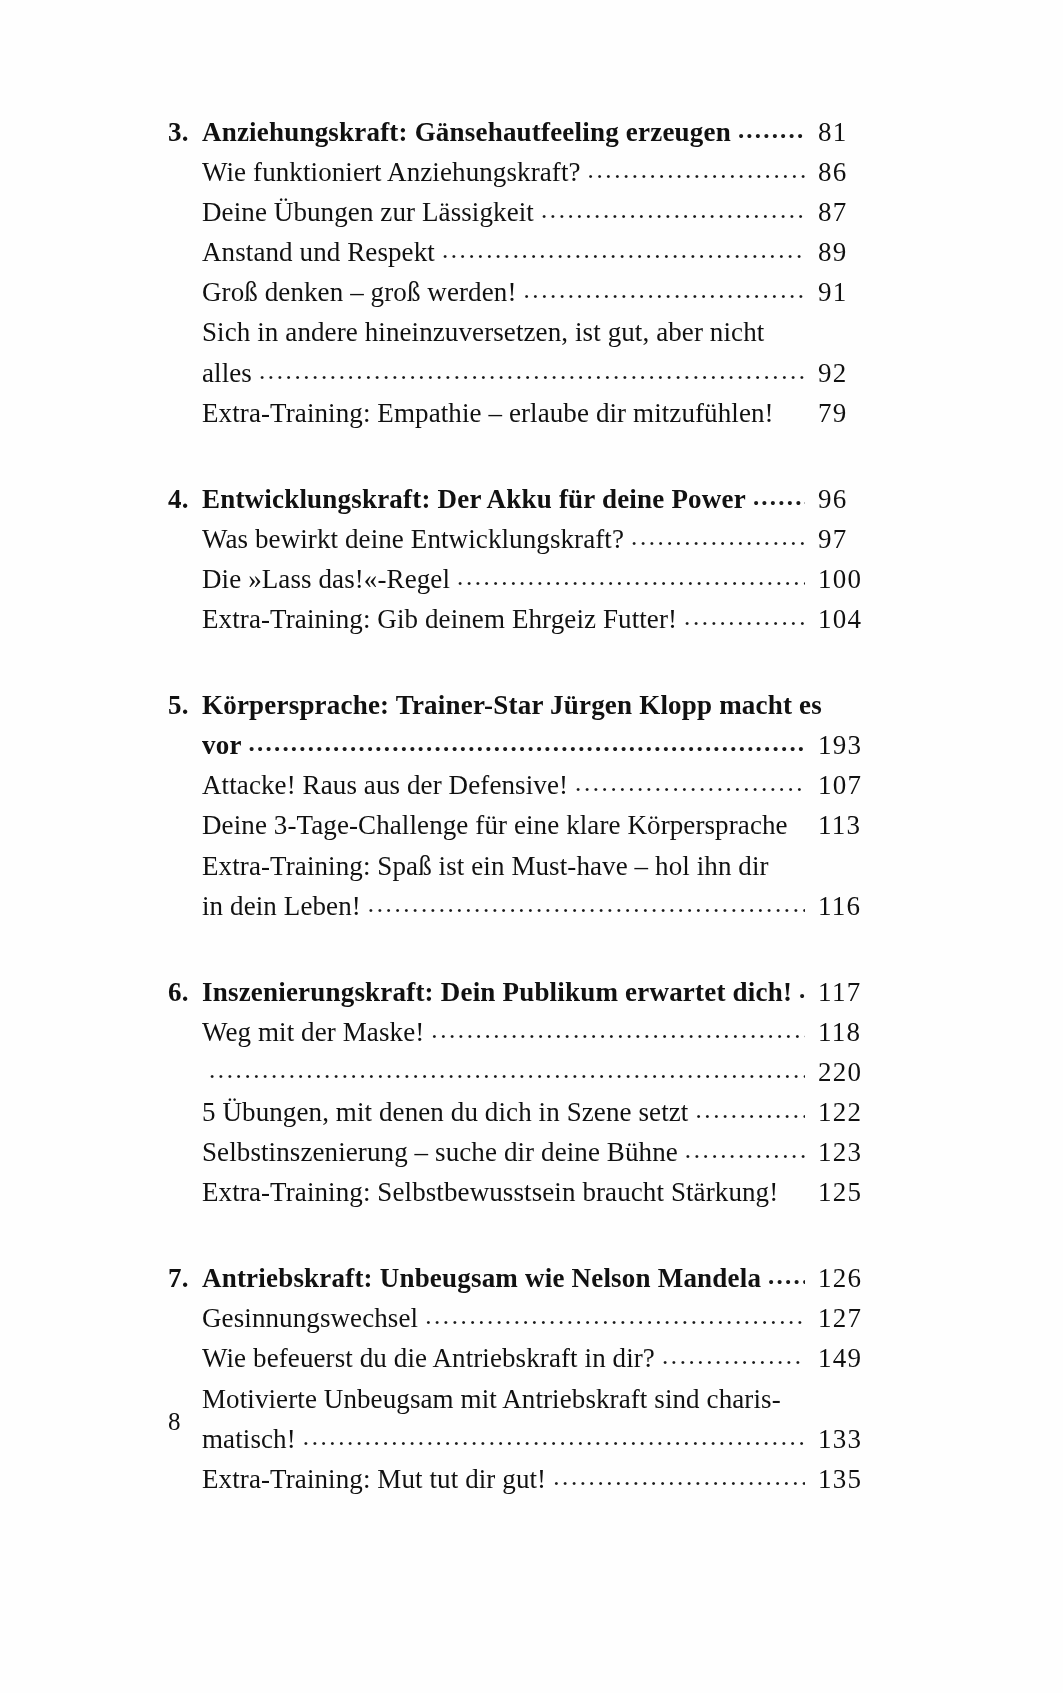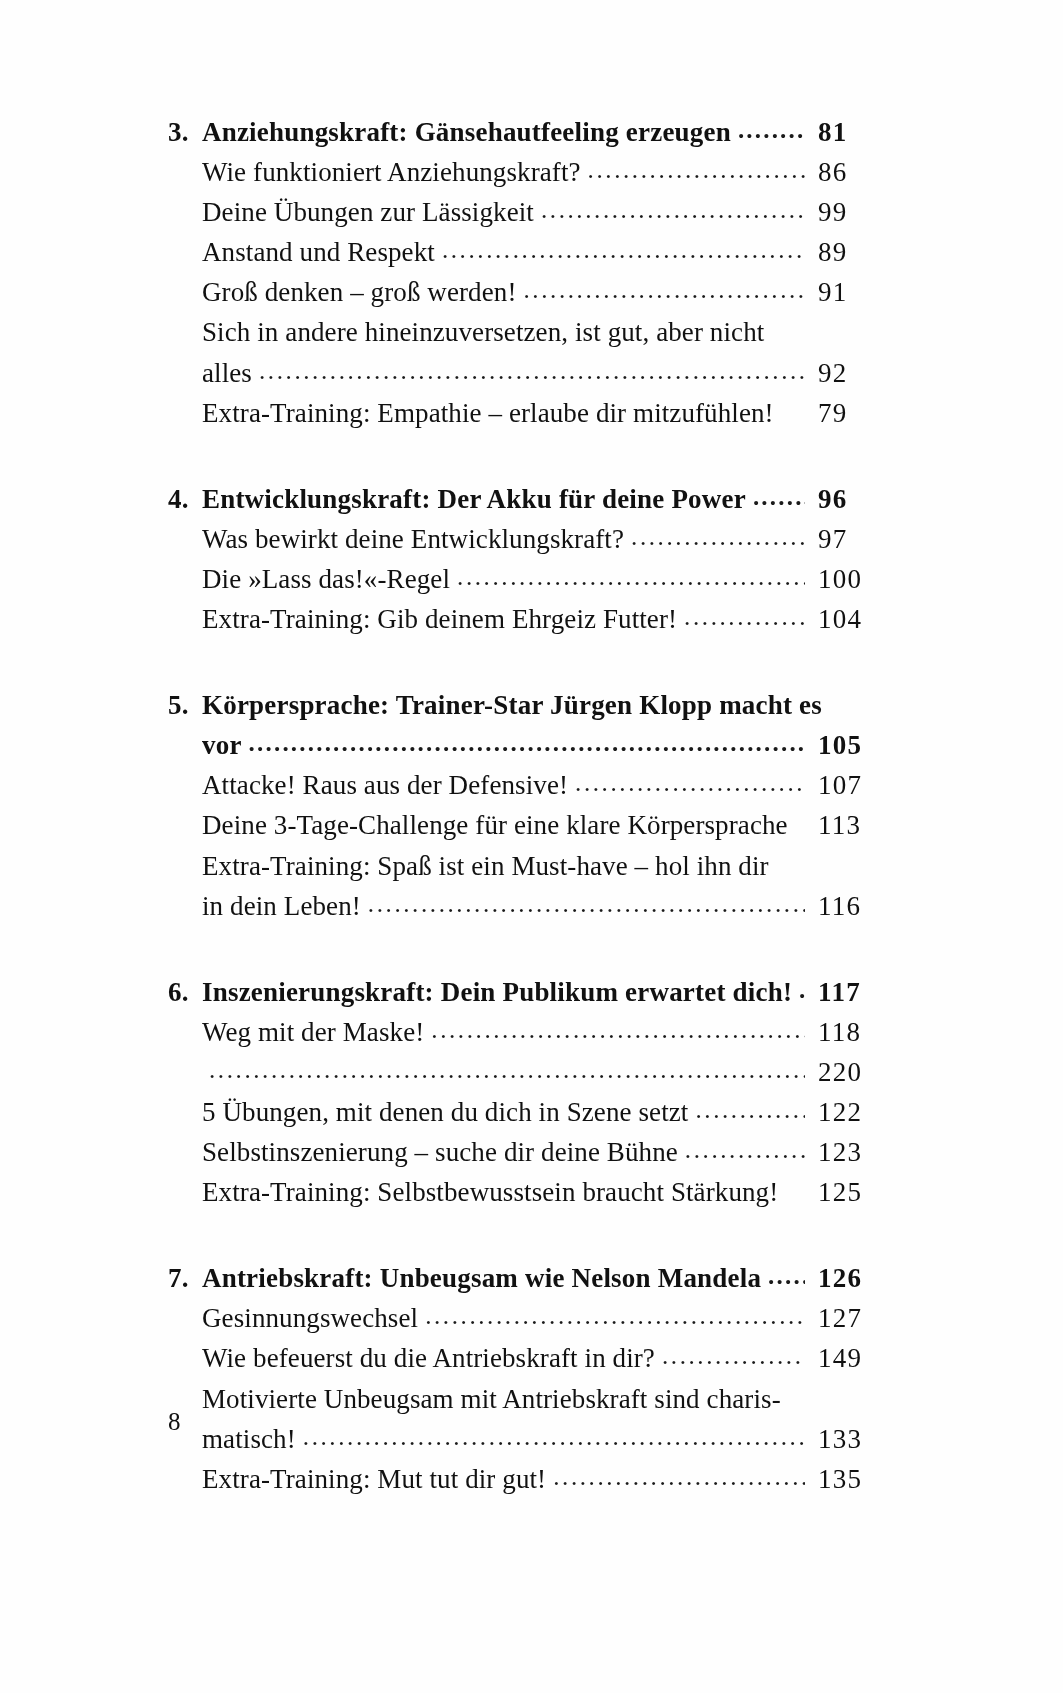--- a/index.html
+++ b/index.html
@@ -88,21 +88,21 @@
   }
 
   .pageno {
     flex: 0 0 auto;
     width: 62px;
     text-align: left;
     padding-left: 8px;
     font-variant-numeric: oldstyle-nums;
     letter-spacing: 1.3px;
   }
-  .entry.chapter .pageno { font-weight: bold; }
+  .entry.chapter .pageno { font-weight: normal; }
   .entry.noleader .spacer { flex: 1 1 auto; }
 
   .entry.cont {
     
   }
 
   .folio {
     position: absolute;
     left: 168px;
     top: 1408px;
@@ -126,21 +126,21 @@
         <div class="entry sub">
           <span class="entry-num"></span>
           <span class="entry-title">Wie funktioniert Anziehungskraft?</span>
           <span class="leader"></span>
           <span class="pageno">86</span>
         </div>
         <div class="entry sub">
           <span class="entry-num"></span>
           <span class="entry-title">Deine Übungen zur Lässigkeit</span>
           <span class="leader"></span>
-          <span class="pageno">99</span>
+          <span class="pageno">87</span>
         </div>
         <div class="entry sub">
           <span class="entry-num"></span>
           <span class="entry-title">Anstand und Respekt</span>
           <span class="leader"></span>
           <span class="pageno">89</span>
         </div>
         <div class="entry sub">
           <span class="entry-num"></span>
           <span class="entry-title">Groß denken – groß werden!</span>
@@ -194,21 +194,21 @@
       <div class="chapter-group">
         <div class="entry chapter wrap-top">
           <span class="entry-num">5.</span>
           <span class="entry-title wrap-text">Körpersprache: Trainer-Star Jürgen Klopp macht es</span>
           <span class="pageno"></span>
         </div>
         <div class="entry chapter cont">
           <span class="entry-num"></span>
           <span class="entry-title">vor</span>
           <span class="leader"></span>
-          <span class="pageno">105</span>
+          <span class="pageno">193</span>
         </div>
         <div class="entry sub">
           <span class="entry-num"></span>
           <span class="entry-title">Attacke! Raus aus der Defensive!</span>
           <span class="leader"></span>
           <span class="pageno">107</span>
         </div>
         <div class="entry sub noleader">
           <span class="entry-num"></span>
           <span class="entry-title">Deine 3-Tage-Challenge für eine klare Körpersprache</span>

